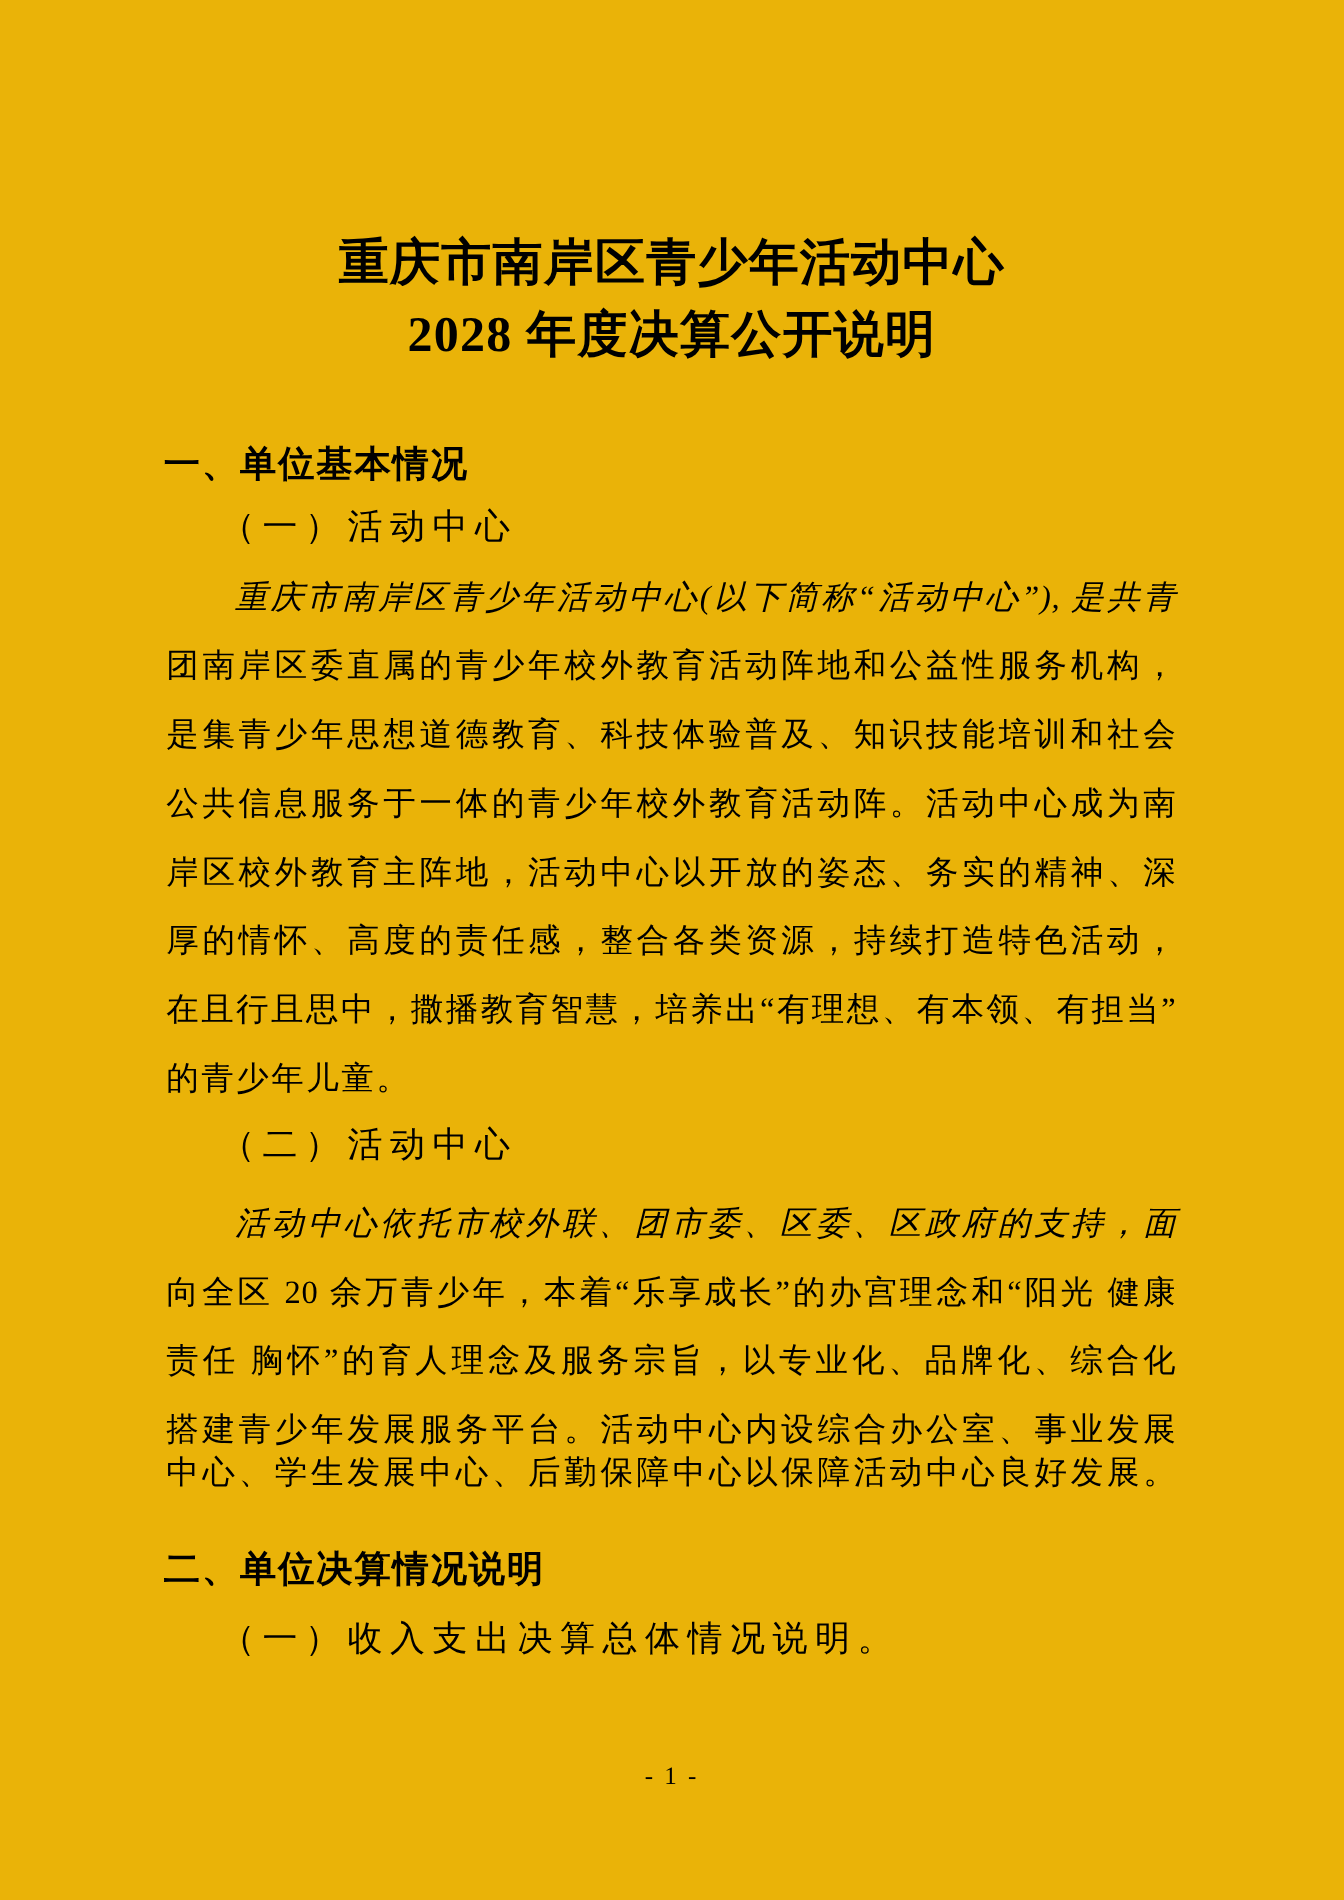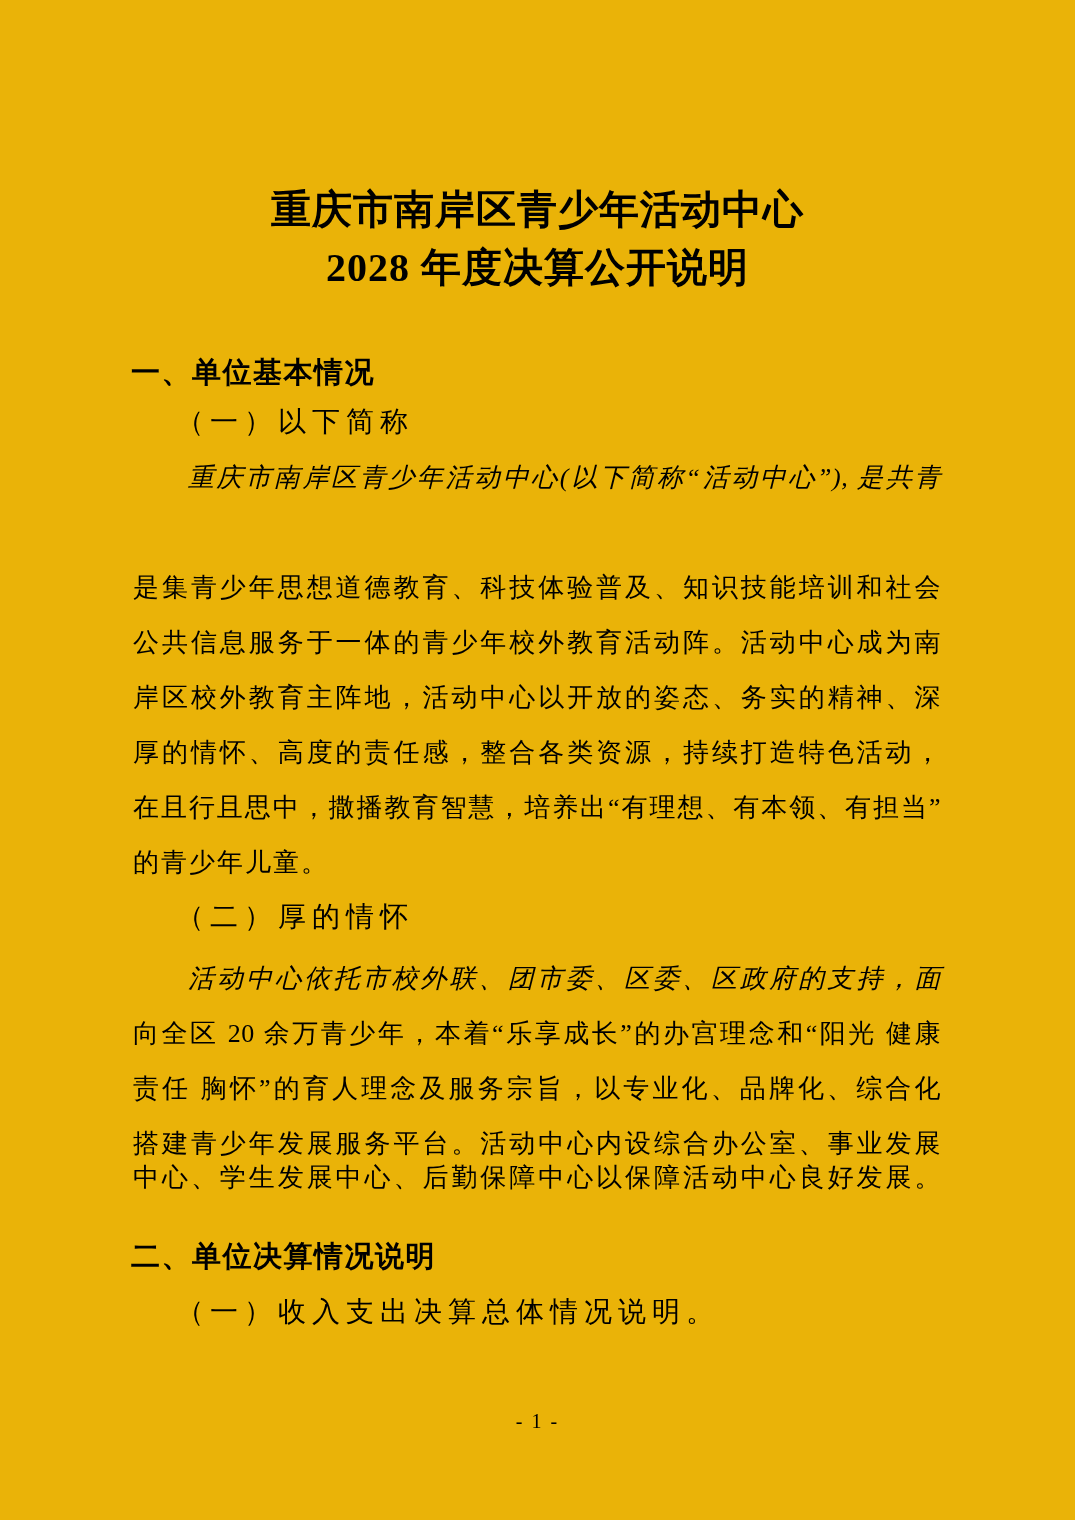--- a/index.html
+++ b/index.html
@@ -86,31 +86,32 @@
 </head>
 <body>
 
 <div class="page">
 
   <div class="doc-title title-line1">重庆市南岸区青少年活动中心</div>
   <div class="doc-title title-line2">2028 年度决算公开说明</div>
 
   <div class="sec-heading" style="top:356px">一、单位基本情况</div>
 
-  <div class="sub-heading" style="top:406px">（一）以下简称</div>
+  <div class="sub-heading" style="top:406px">（一）活动中心</div>
 
   <div class="body-line first-indent" style="top:462px">重庆市南岸区青少年活动中心(以下简称“活动中心”), 是共青</div>
+  <div class="body-line" style="top:517px">团南岸区委直属的青少年校外教育活动阵地和公益性服务机构，</div>
   <div class="body-line" style="top:572px">是集青少年思想道德教育、科技体验普及、知识技能培训和社会</div>
   <div class="body-line" style="top:627px">公共信息服务于一体的青少年校外教育活动阵。活动中心成为南</div>
   <div class="body-line" style="top:682px">岸区校外教育主阵地，活动中心以开放的姿态、务实的精神、深</div>
   <div class="body-line" style="top:737px">厚的情怀、高度的责任感，整合各类资源，持续打造特色活动，</div>
   <div class="body-line" style="top:792px">在且行且思中，撒播教育智慧，培养出“有理想、有本领、有担当”</div>
   <div class="body-line last-line" style="top:847px">的青少年儿童。</div>
 
-  <div class="sub-heading" style="top:901px">（二）厚的情怀</div>
+  <div class="sub-heading" style="top:901px">（二）活动中心</div>
 
   <div class="body-line first-indent" style="top:963px">活动中心依托市校外联、团市委、区委、区政府的支持，面</div>
   <div class="body-line" style="top:1018px">向全区 20 余万青少年，本着“乐享成长”的办宫理念和“阳光 健康</div>
   <div class="body-line" style="top:1073px">责任 胸怀”的育人理念及服务宗旨，以专业化、品牌化、综合化</div>
   <div class="body-line" style="top:1128px">搭建青少年发展服务平台。活动中心内设综合办公室、事业发展</div>
   <div class="body-line" style="top:1162px">中心、学生发展中心、后勤保障中心以保障活动中心良好发展。</div>
 
   <div class="sec-heading" style="top:1240px">二、单位决算情况说明</div>
 
   <div class="sub-heading" style="top:1296px">（一）收入支出决算总体情况说明。</div>

